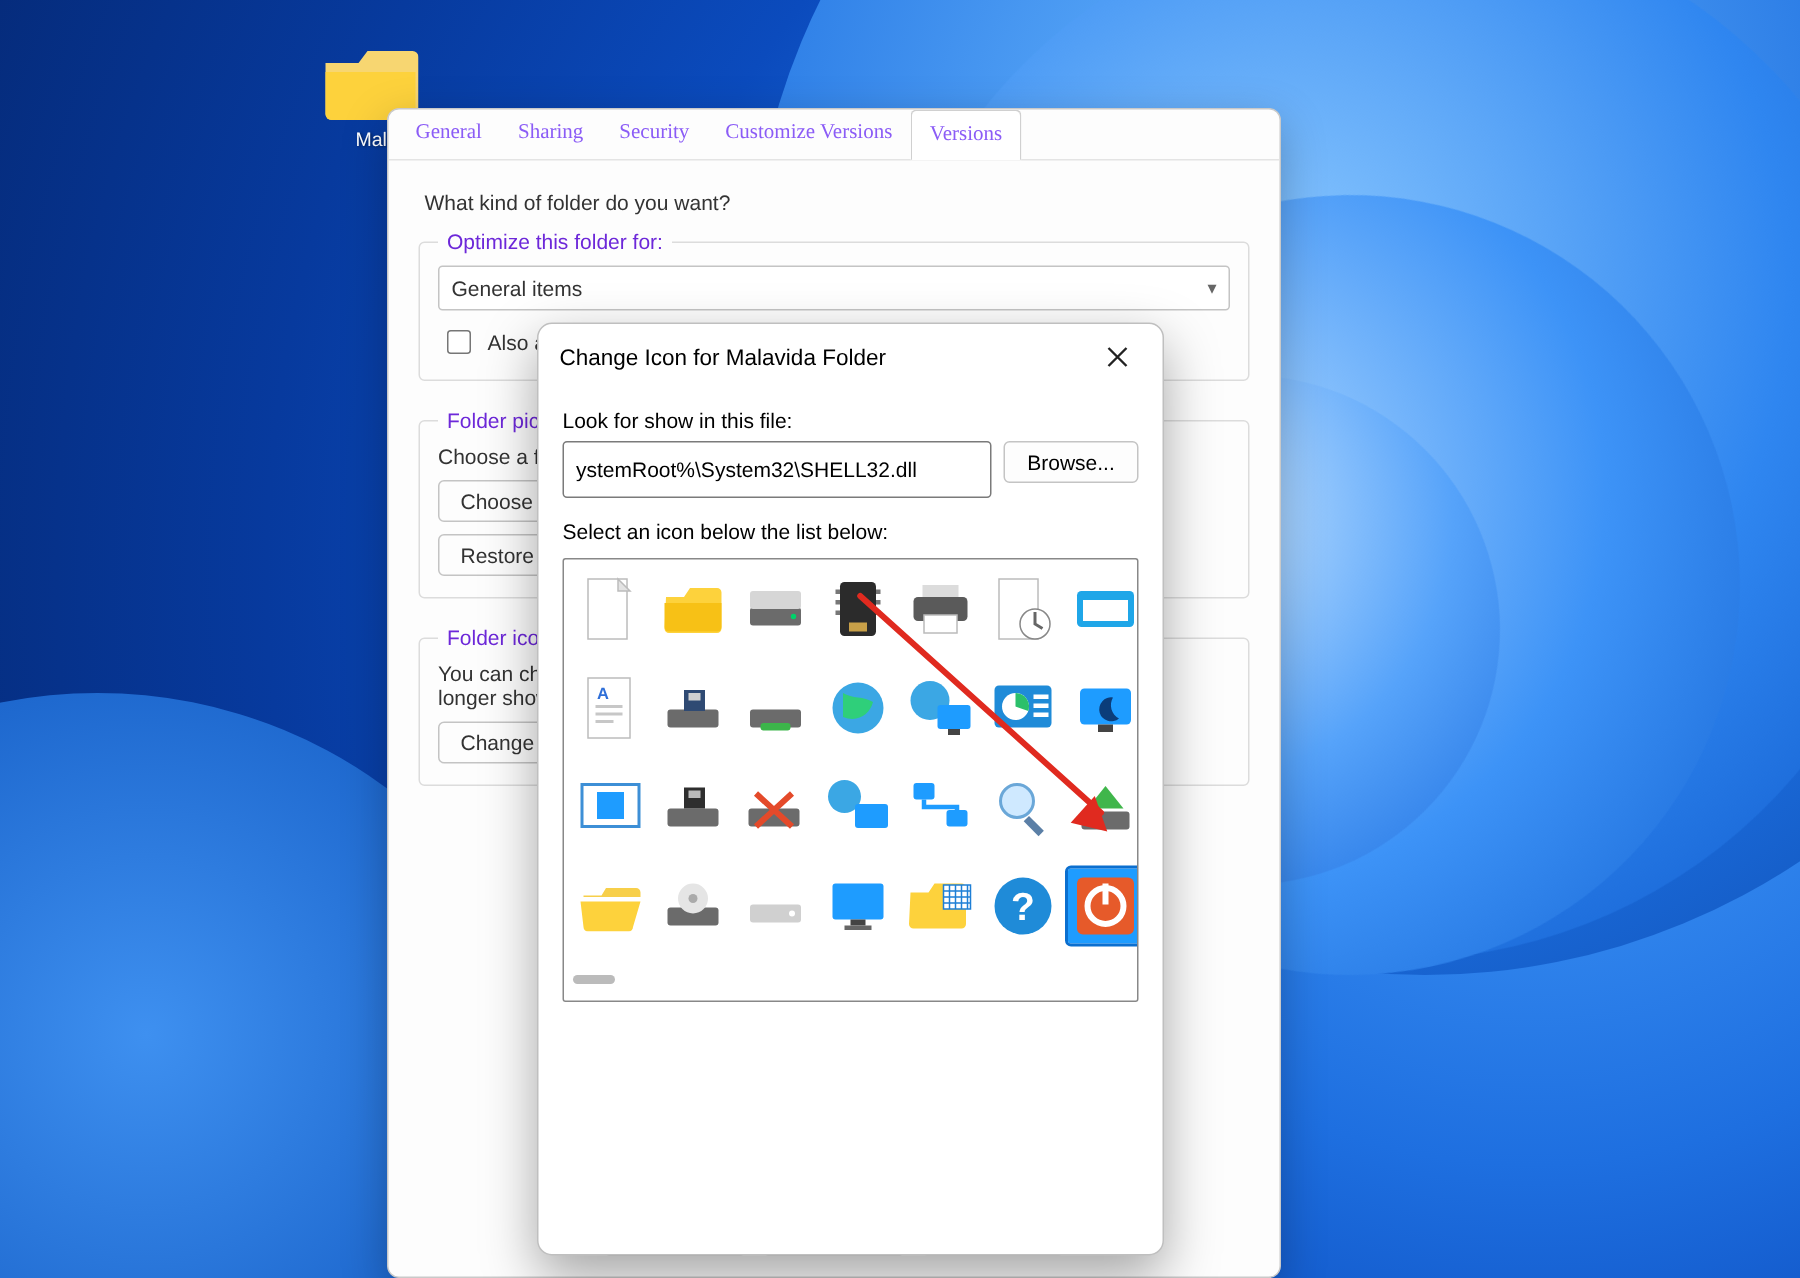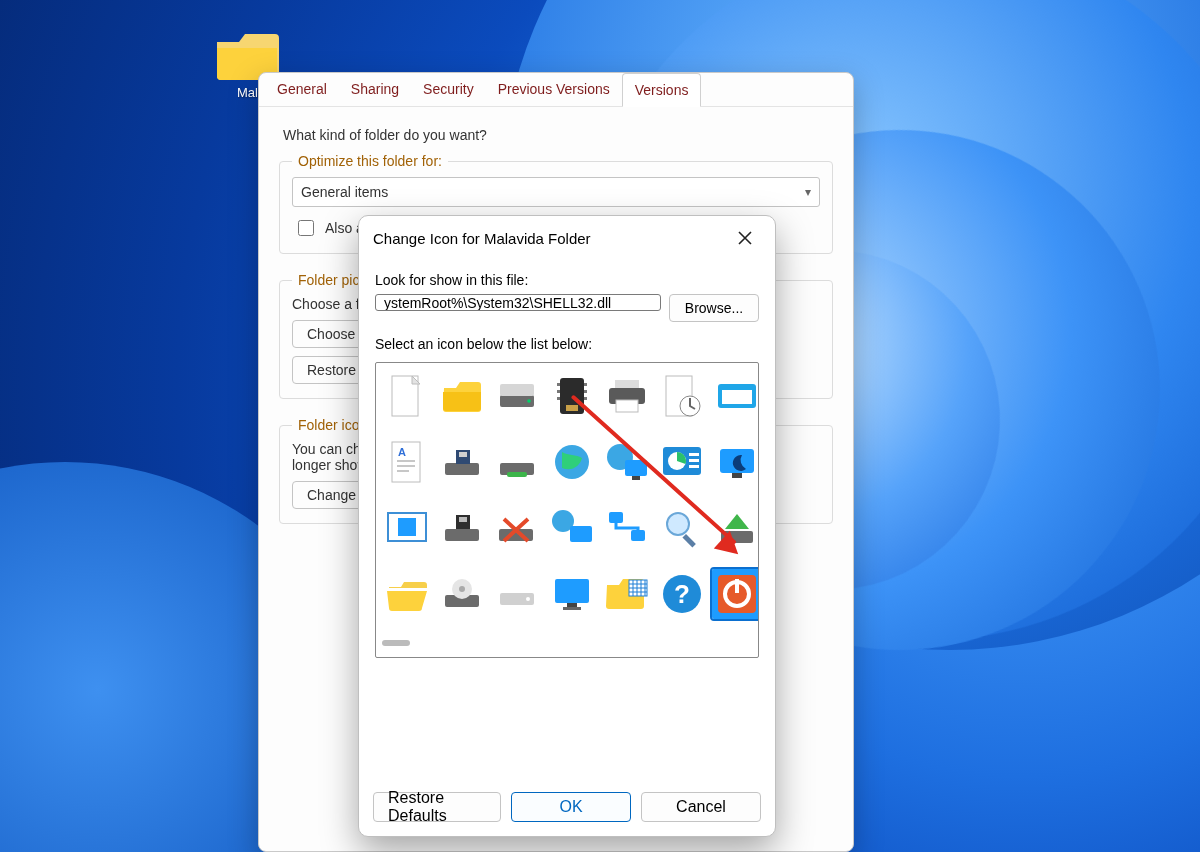--- a/index.html
+++ b/index.html
@@ -36,48 +36,48 @@
     position:absolute; left:258px; top:72px; width:596px; height:780px;
     background:#fdfdfd; border:1px solid #c9c9c9; border-radius:8px;
     box-shadow:0 10px 30px rgba(0,0,0,.25);
   }
   .titlebar{ height:36px; display:flex; align-items:center; padding:0 10px; }
   .title-icon{ width:18px; height:18px; margin-right:8px; }
   .title-text{ font-size:14px; color:#888; }
   .title-close{ margin-left:auto; width:32px; height:32px; display:flex; align-items:center; justify-content:center; color:#888; cursor:pointer; }
 
   .tabs{ display:flex; padding:0 6px; border-bottom:1px solid #e4e4e4; font-size:14px; }
-  .tab{ padding:8px 12px; color:#7f1d1d; cursor:pointer; }
+  .tab{ padding:8px 12px; color:#8b5cf6; cursor:pointer;font-family:Liberation Serif, serif; }
   .tab.active{ background:#fff; border:1px solid #d0d0d0; border-bottom:1px solid #fff; border-radius:4px 4px 0 0; margin-bottom:-1px; }
 
   .props-body{ padding:14px 20px; font-size:14px; color:#333; }
   .q-text{ margin:6px 4px 10px 4px; }
   fieldset.group{ border:1px solid #dcdcdc; border-radius:4px; padding:8px 12px 14px 12px; margin:10px 0 18px 0; }
-  fieldset.group > legend{ padding:0 6px; font-size:14px; color:#a16207; }
+  fieldset.group > legend{ padding:0 6px; font-size:14px; color:#6d28d9; }
   .combo{ height:30px; border:1px solid #c4c4c4; border-radius:3px; display:flex; align-items:center; padding:0 8px; background:#fff; cursor:pointer; }
   .combo .chev{ margin-left:auto; color:#666; font-size:12px; }
   .chk{ display:flex; align-items:center; gap:8px; margin:10px 0 0 2px; }
   .chk input{ width:16px; height:16px; }
   .btn-sm{ display:inline-flex; align-items:center; justify-content:center; height:28px; padding:0 14px; border:1px solid #c4c4c4; border-radius:4px; background:#fdfdfd; cursor:pointer; min-width:56px; }
   .btn-row{ display:flex; gap:10px; justify-content:center; position:absolute; bottom:14px; left:0; right:0; }
   .btn-row .btn-sm{ min-width:96px; height:30px; }
   .btn-disabled{ color:#aaa; border-color:#ddd; }
 
   
   .win-icon{
     position:absolute; left:358px; top:215px; width:418px; height:622px;
     background:#fff; border:1px solid #bfbfbf; border-radius:10px;
     box-shadow:0 14px 36px rgba(0,0,0,.35);
     display:flex; flex-direction:column;
   }
   .wi-title{ height:44px; display:flex; align-items:center; padding:1px 14px; font-size:15px; }
   .wi-body{ padding:8px 16px 0 16px; font-size:14px; }
   .wi-label{ margin:4px 0 6px 0; }
   .path-row{ display:flex; gap:8px; }
-  .path-row input{ flex:1; height:17px; border:1px solid #7a7a7a; border-radius:3px; padding:0 8px; font-size:14px; }
+  .path-row input{ flex:1; height:38px; border:1px solid #7a7a7a; border-radius:3px; padding:0 8px; font-size:14px; }
   .path-row .btn-sm{ min-width:90px; }
   .iconlist{
     margin-top:10px; border:1px solid #888; border-radius:2px;
     height:296px; padding:8px 6px 0 6px;
     display:grid; grid-template-columns:repeat(7, 50px); grid-auto-rows:58px; gap:8px 5px;
     overflow:hidden; position:relative; background:#fff;
   }
   .ic{ width:50px; height:50px; display:flex; align-items:center; justify-content:center; cursor:pointer; border-radius:2px; }
   .ic.sel{ background:#1e9cff; outline:2px solid #0b6fcf; }
   .scroll-stub{ grid-column:1; height:16px; display:flex; align-items:center; }
@@ -118,21 +118,21 @@
     </svg>
     <div class="desk-folder-label">Malavida</div>
   </div>
 
   <div class="win-props">
 
     <div class="tabs">
       <div class="tab">General</div>
       <div class="tab">Sharing</div>
       <div class="tab">Security</div>
-      <div class="tab">Previous Versions</div>
+      <div class="tab">Customize Versions</div>
       <div class="tab active">Versions</div>
     </div>
 
     <div class="props-body">
       <div class="q-text">What kind of folder do you want?</div>
 
       <fieldset class="group">
         <legend>Optimize this folder for:</legend>
         <div class="combo">
           <span>General items</span>
@@ -382,22 +382,17 @@
               <rect x="19" y="6" width="4" height="14" fill="#fff"></rect>
             </svg>
           </div>
 
         <div class="scroll-stub">
             <div class="scroll-track"></div>
           </div>
       </div>
     </div>
 
-    <div class="wi-buttons">
-      <div class="btn-sm">Restore Defaults</div>
-      <div class="btn-sm btn-primary">OK</div>
-      <div class="btn-sm">Cancel</div>
-    </div>
   </div>
 
   <div class="arrowline"></div>
   <div class="arrowhead"></div>
 </div>
 
 </body></html>

